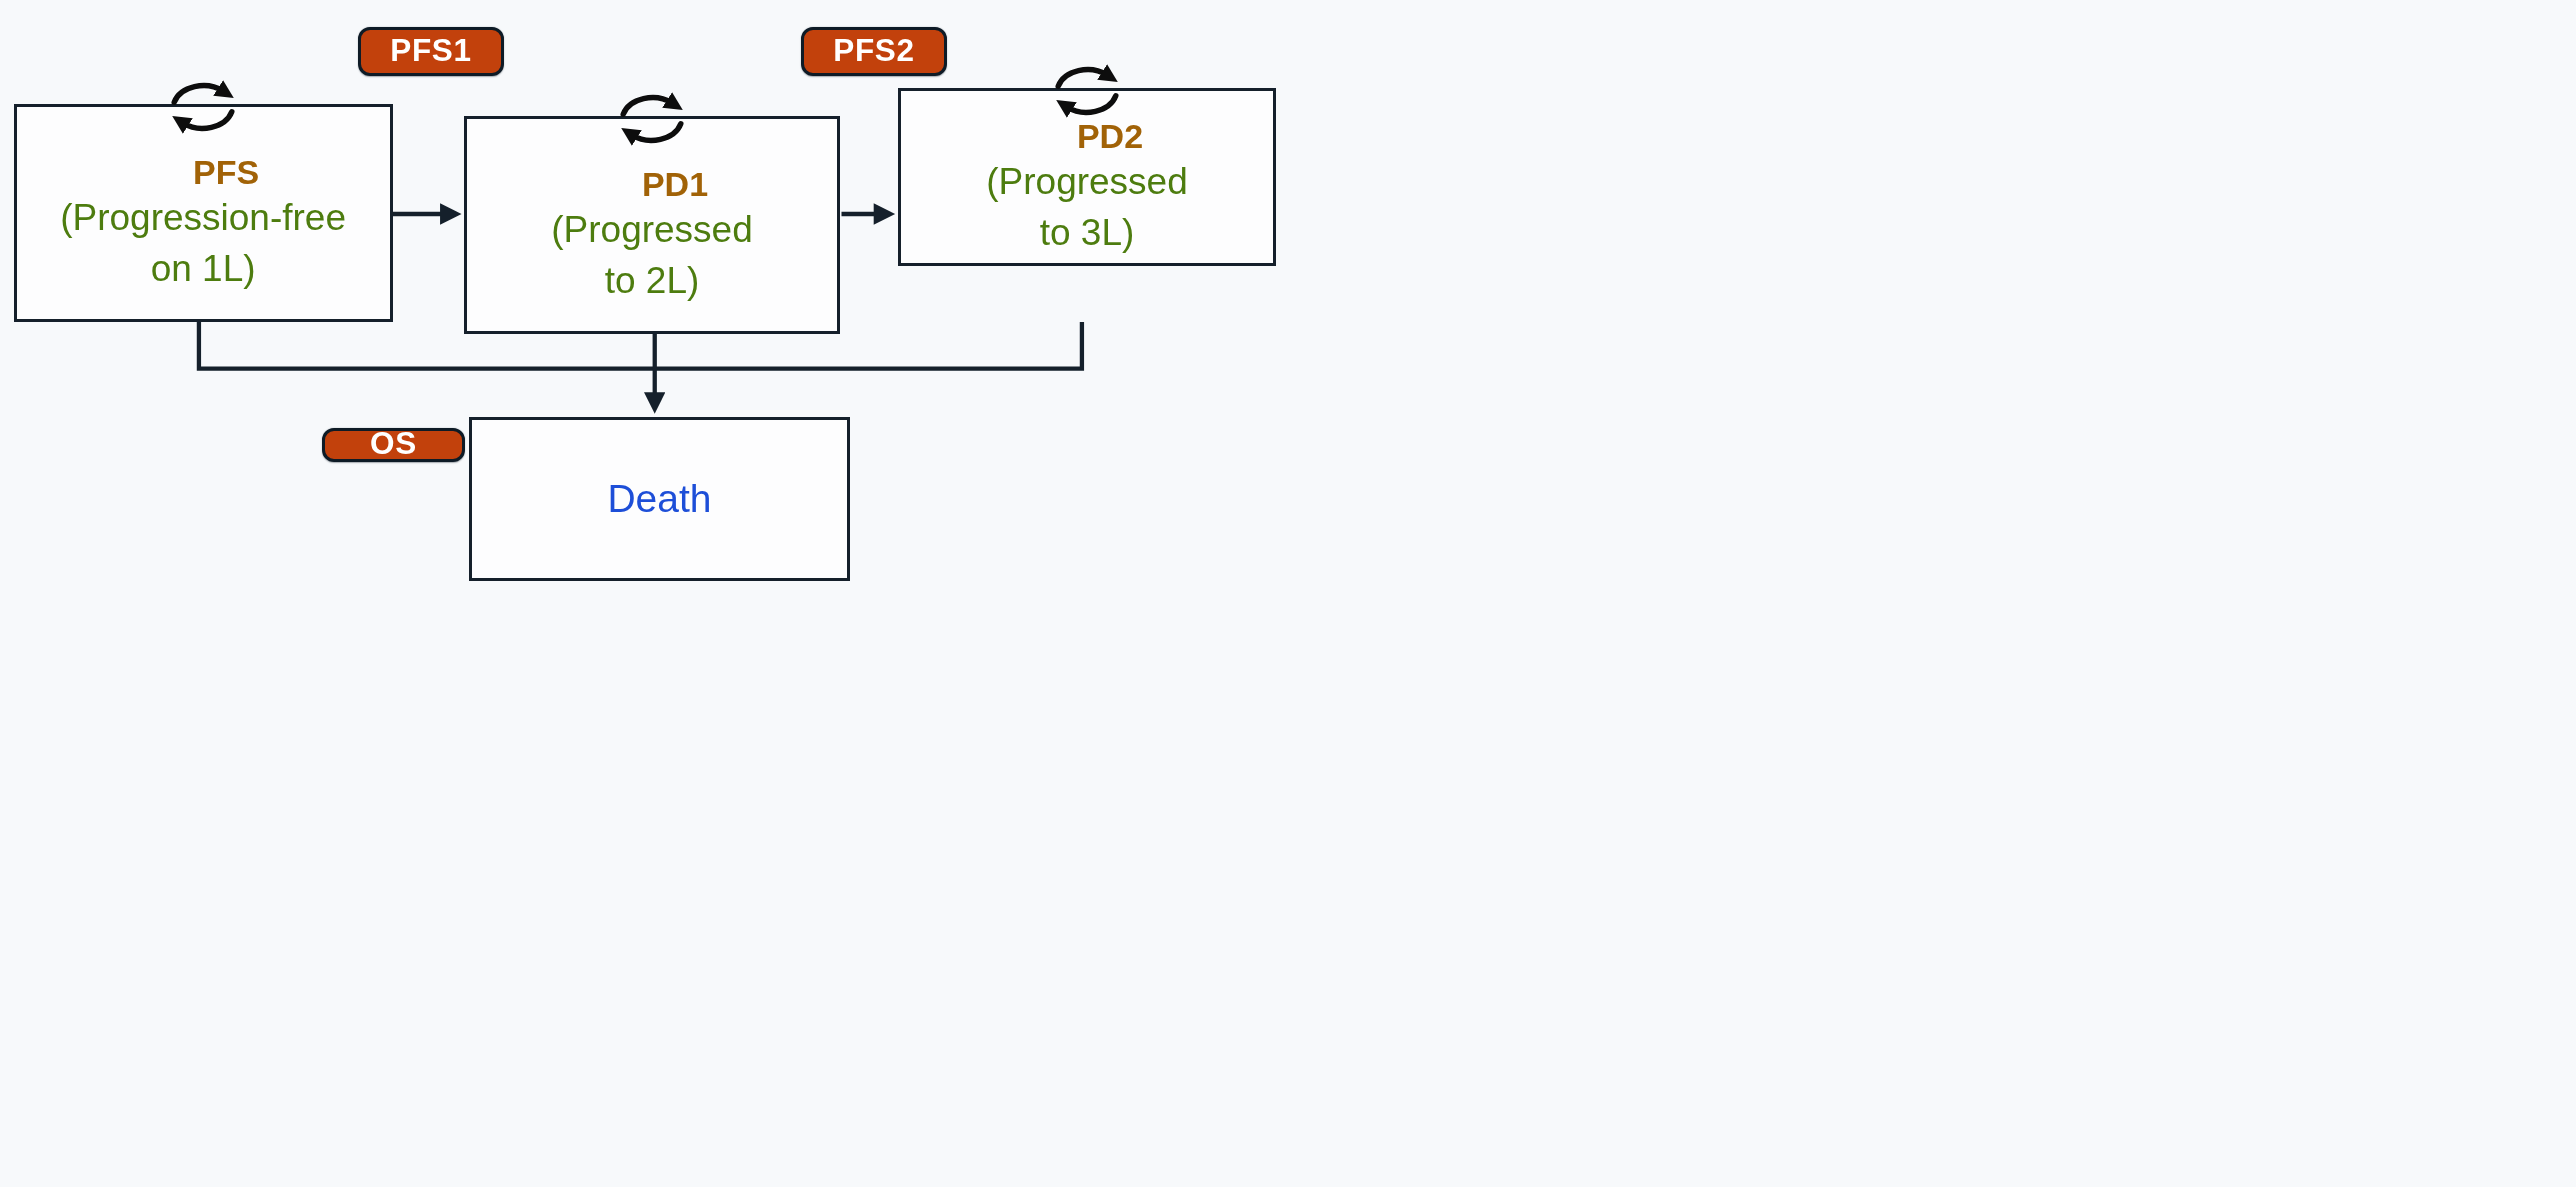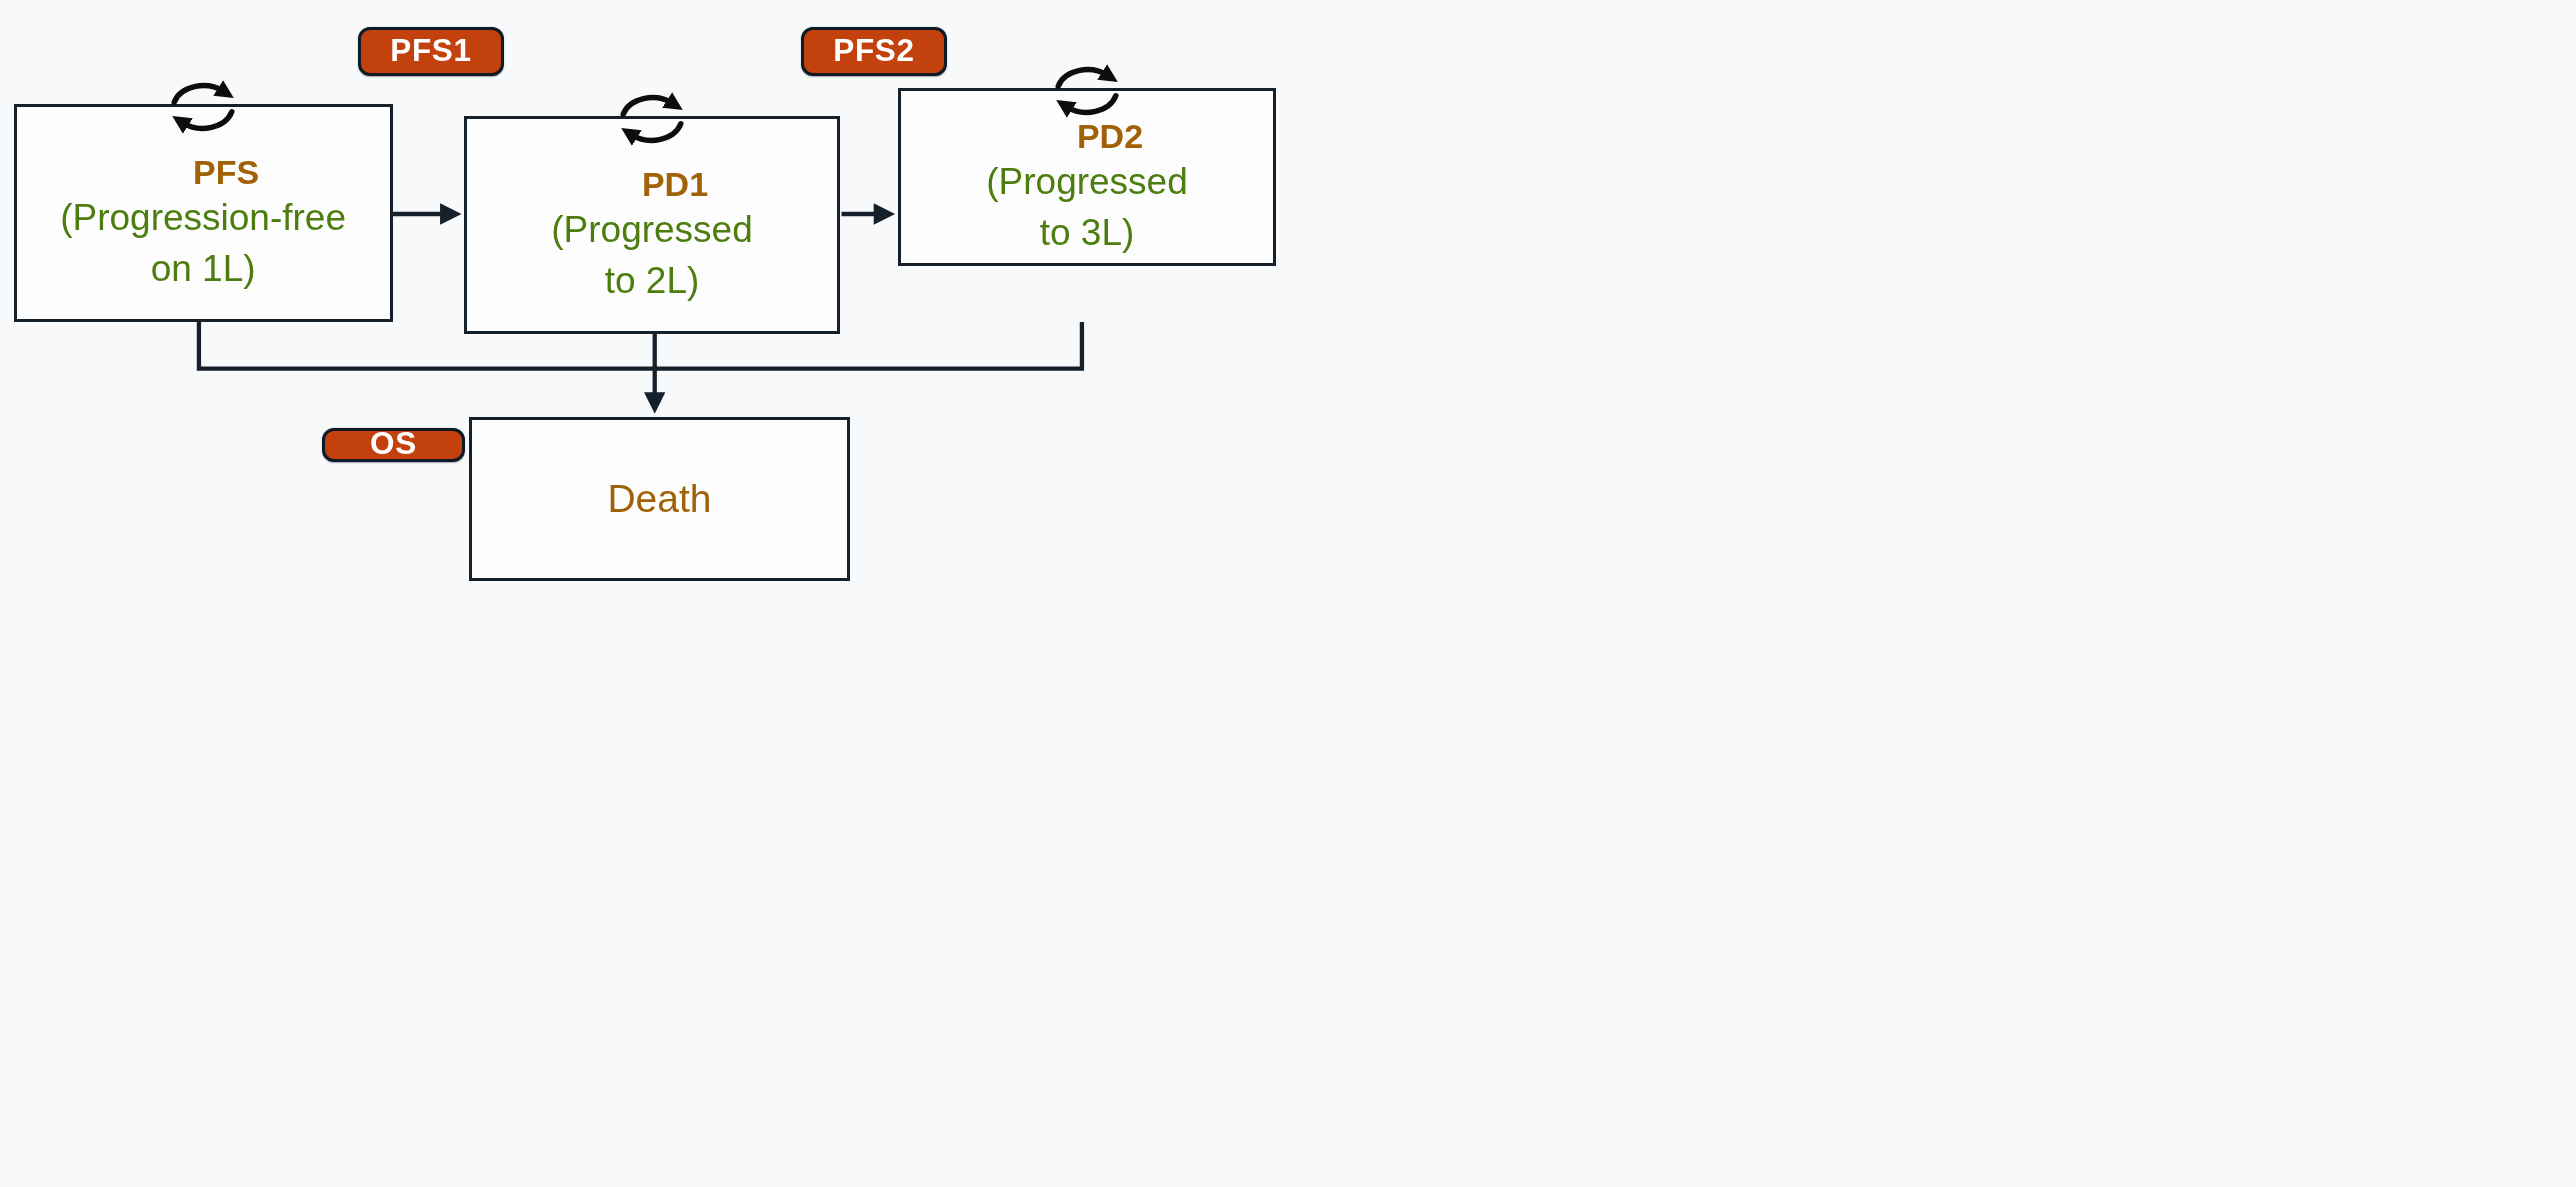--- a/index.html
+++ b/index.html
@@ -24,21 +24,21 @@
   .box-pfs{left:13.6px;top:104px;width:379px;height:218px;}
   .box-pd1{left:464px;top:116px;width:376px;height:218px;}
   .box-pd2{left:898px;top:88px;width:378px;height:178px;}
   .box-death{left:469px;top:417px;width:381px;height:164px;}
   .state-title{
     font-size:34px;font-weight:bold;color:#a16207;line-height:1.25;
     margin-top:18.6px;
     margin-left:46px;
   }
   .state-sub{font-size:37px;color:#4d7c0f;line-height:1.36;}
-  .death-label{font-size:39px;color:#a16207;font-weight:400;}
+  .death-label{font-size:39px;color:#1d4ed8;font-weight:400;}
   .self-loop{
     position:absolute;
     left:50%;top:-32px;
     width:79px;height:64px;
     transform:translateX(-50%);
     z-index:3;
   }
   .badge{
     position:absolute;
     background:#c2410c;

